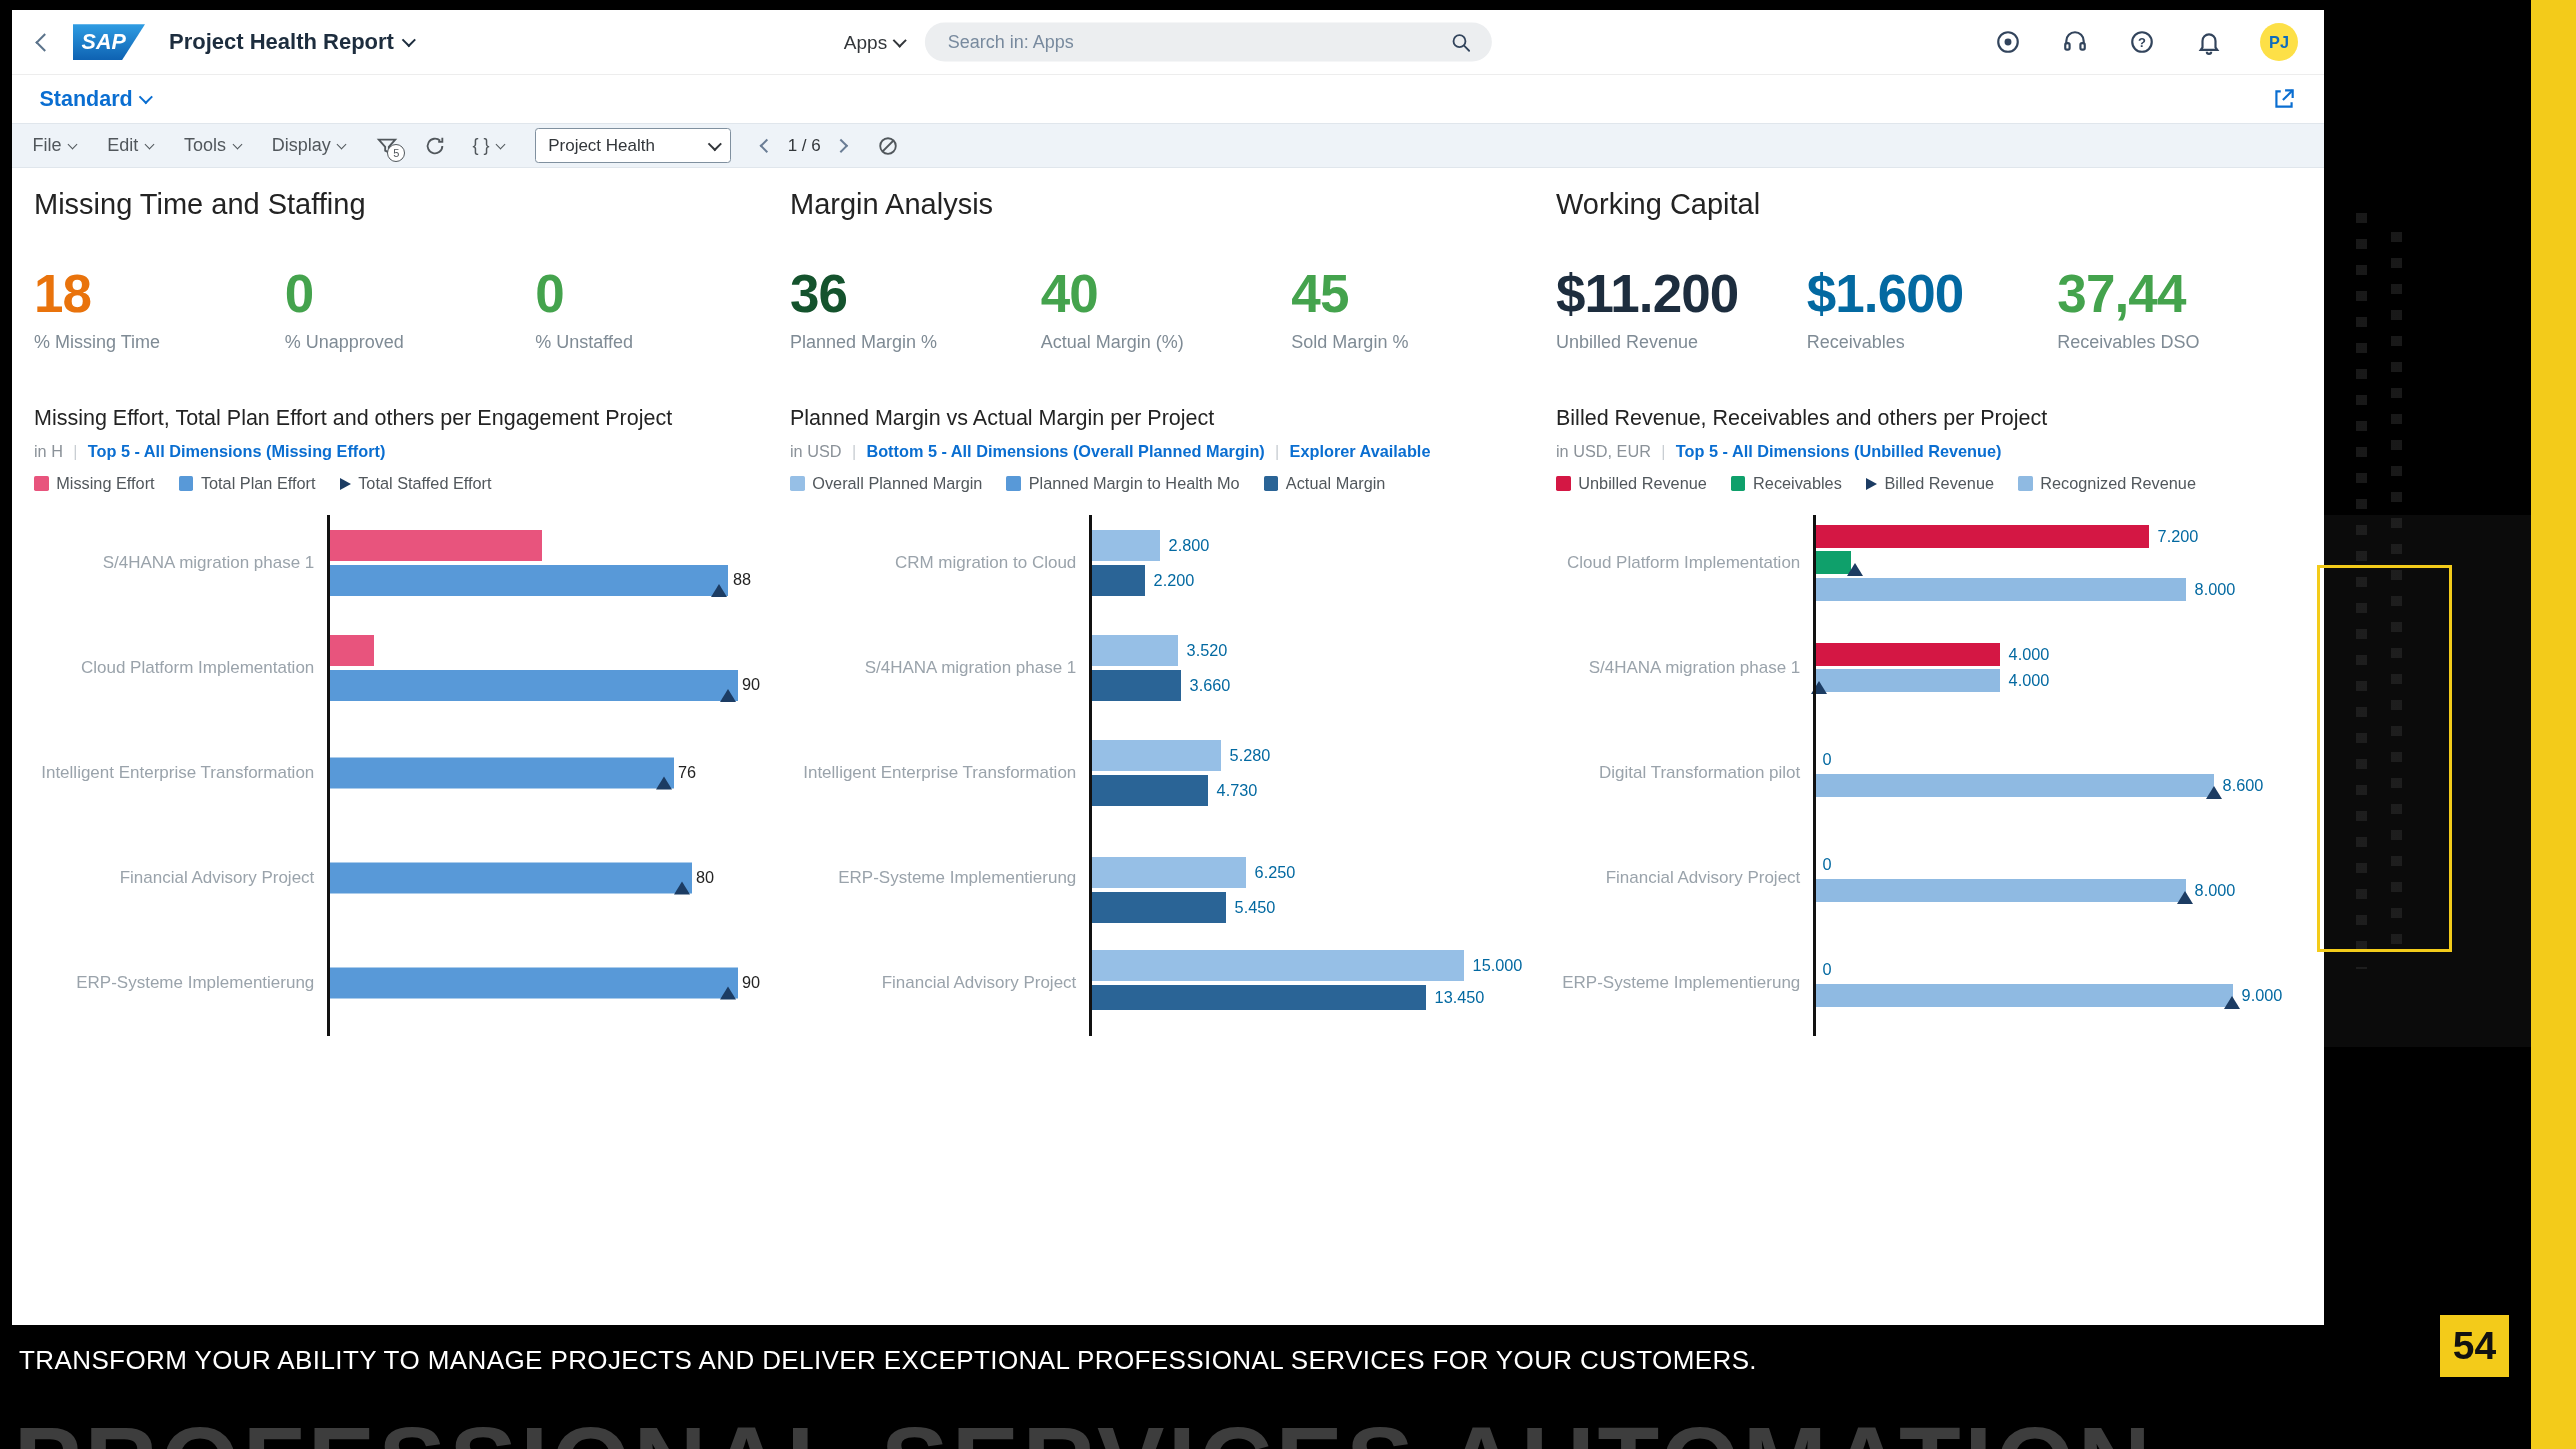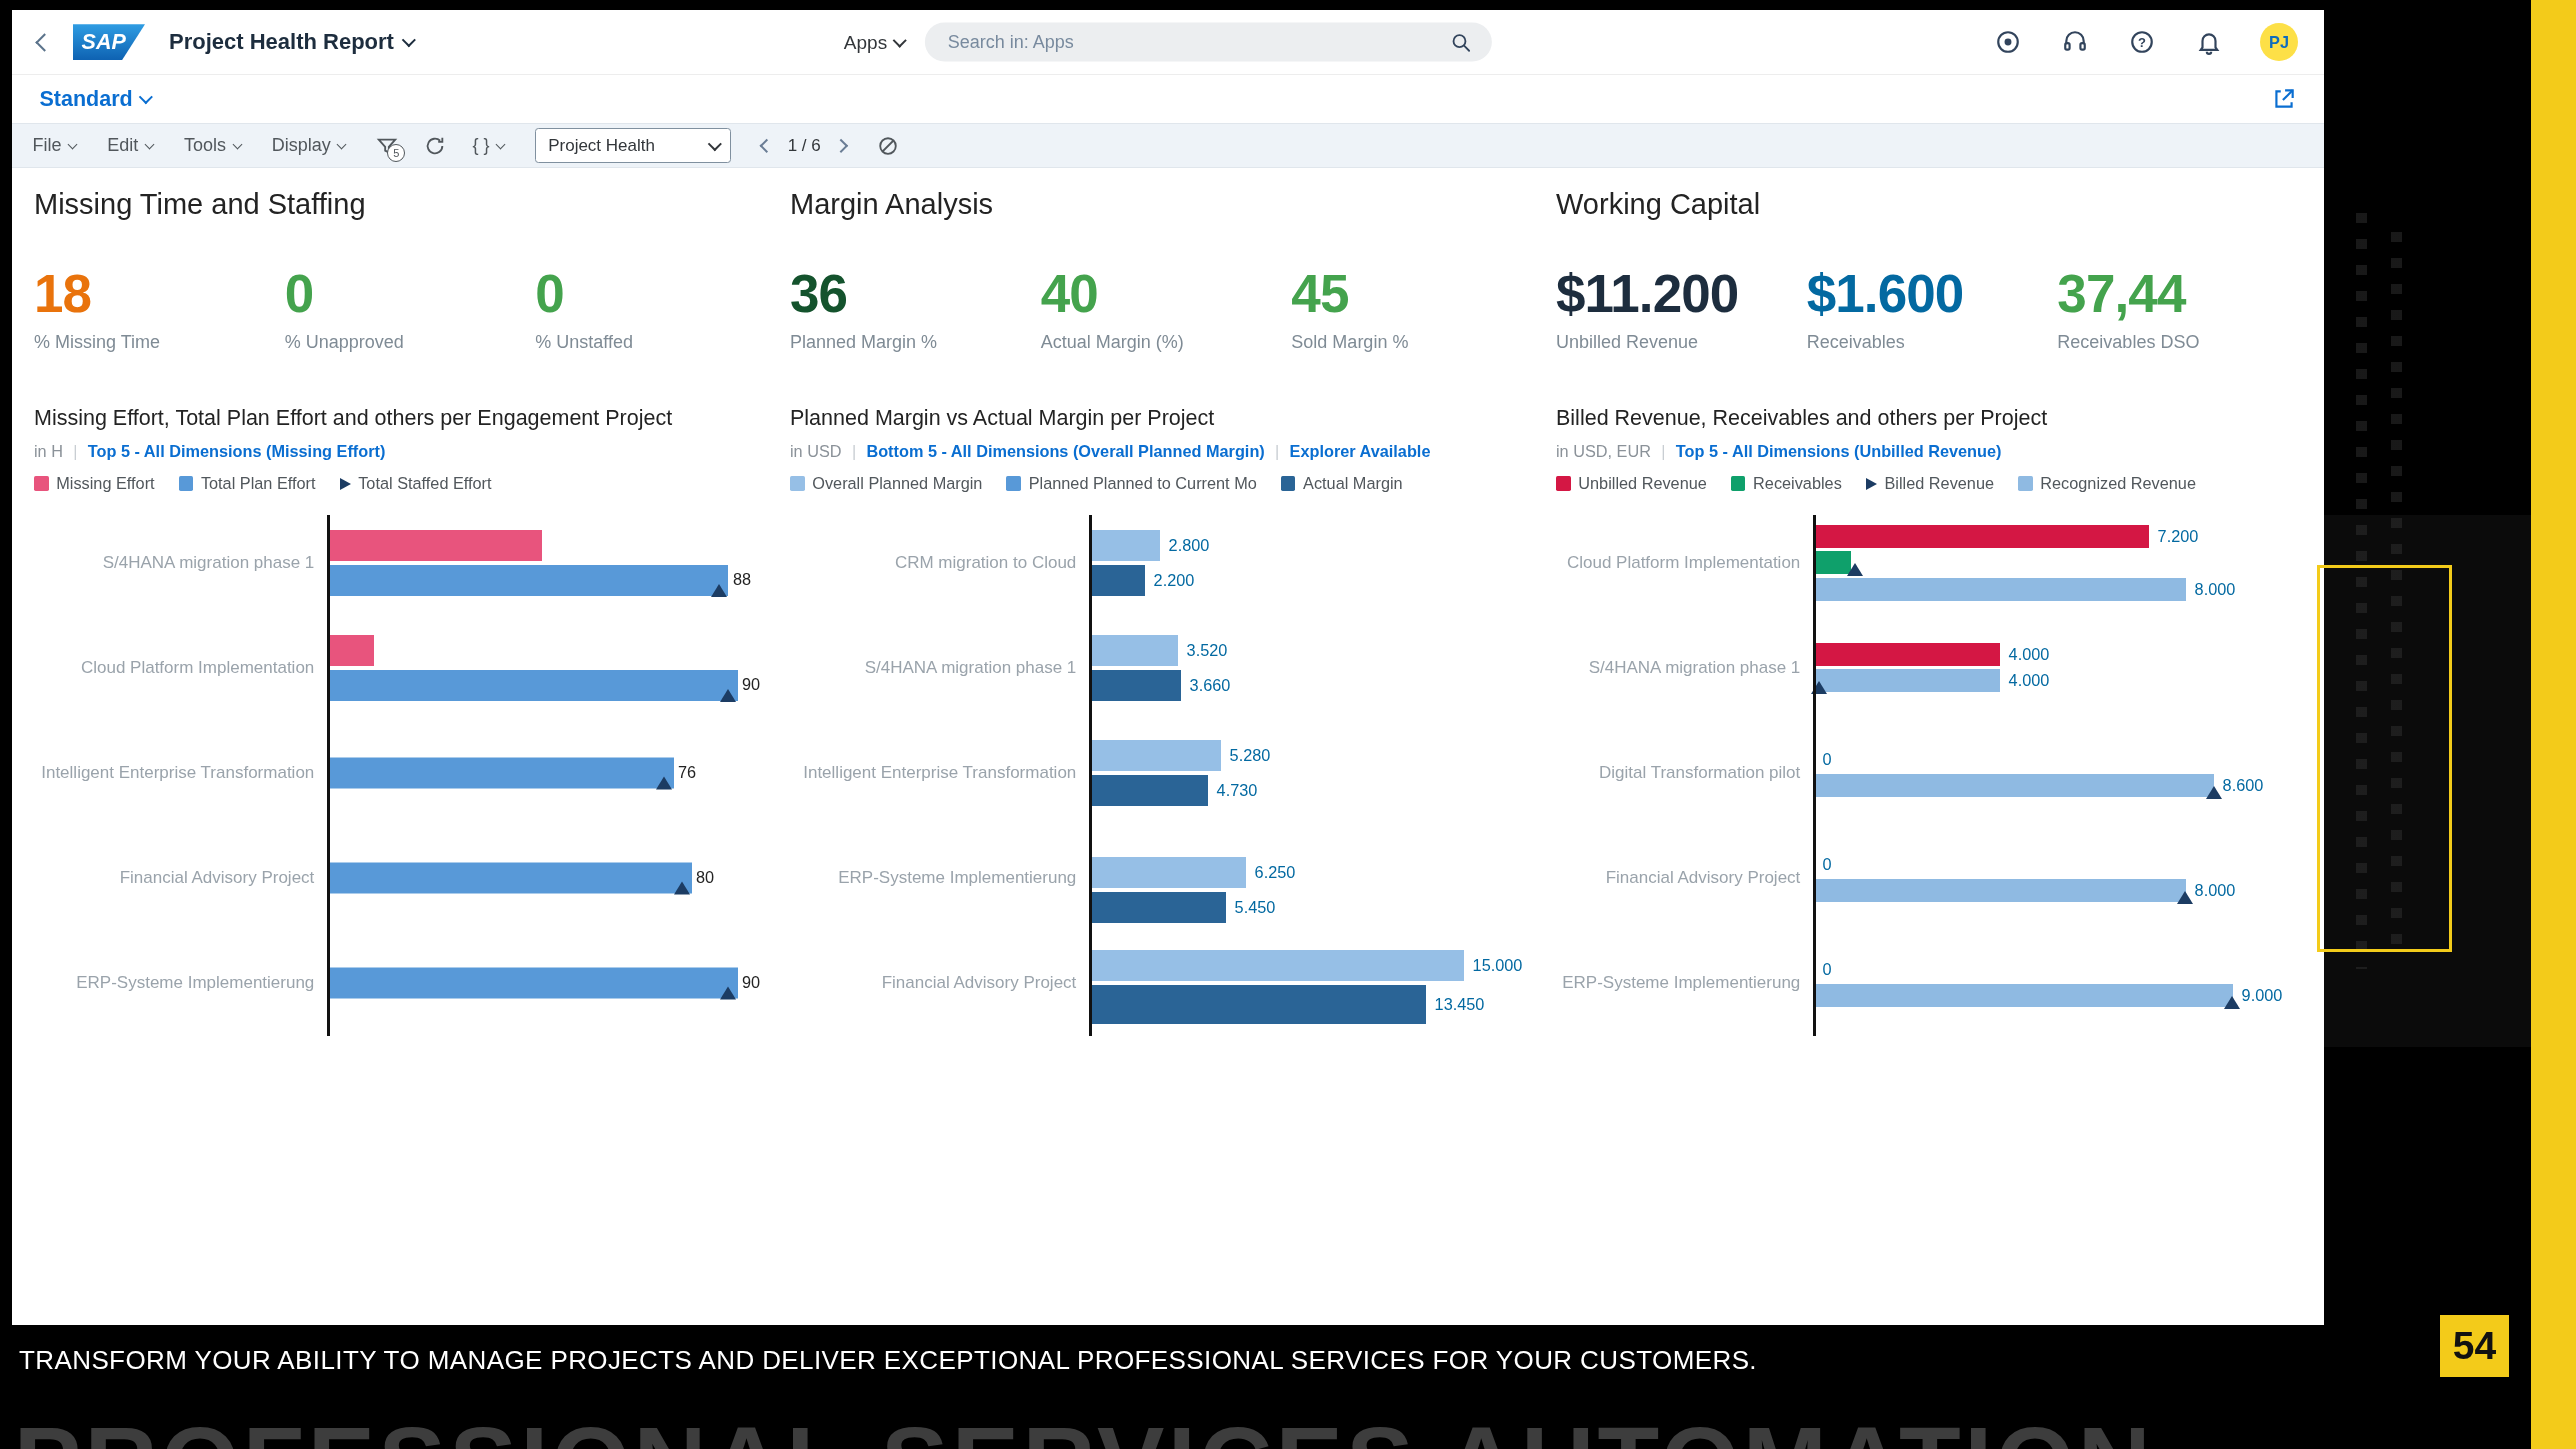--- a/index.html
+++ b/index.html
@@ -366,21 +366,21 @@
             <span class="sub-div">|</span>
             <span class="sub-link">Explorer Available</span>
           </div>
           <div class="legend">
             <span class="legend-item">
               <span class="sw-sq" style="background: rgb(150, 191, 230);"></span>
               <span class="legend-label">Overall Planned Margin</span>
             </span>
             <span class="legend-item">
               <span class="sw-sq" style="background: rgb(88, 153, 216);"></span>
-              <span class="legend-label">Planned Planned to Current Mo</span>
+              <span class="legend-label">Planned Margin to Health Mo</span>
             </span>
             <span class="legend-item">
               <span class="sw-sq" style="background: rgb(42, 100, 150);"></span>
               <span class="legend-label">Actual Margin</span>
             </span>
           </div>
           <div class="plot" style="height: 531px;">
             <div class="axis" style="left: 299px;"></div>
             <div class="crow" style="height: 105px;">
               <div class="cat" style="width: 300px;">CRM migration to Cloud</div>
@@ -443,21 +443,21 @@
               </div>
             </div>
             <div class="crow" style="height: 105px;">
               <div class="cat" style="width: 300px;">Financial Advisory Project</div>
               <div class="bar-area">
                 <div class="stack" style="height: 66px;">
                   <div class="lane" style="height: 31px; margin-bottom: 4.3px;">
                     <div class="bar" style="width: 374px; background: rgb(150, 191, 230);"></div>
                     <span class="blabel">15.000</span>
                   </div>
-                  <div class="lane" style="height: 39px;">
+                  <div class="lane" style="height: 25px;">
                     <div class="bar" style="width: 336px; background: rgb(42, 100, 150);"></div>
                     <span class="blabel">13.450</span>
                   </div>
                 </div>
               </div>
             </div>
           </div>
         </section>
         <section class="section sec2">
           <h2 class="sec-title">Working Capital</h2>

